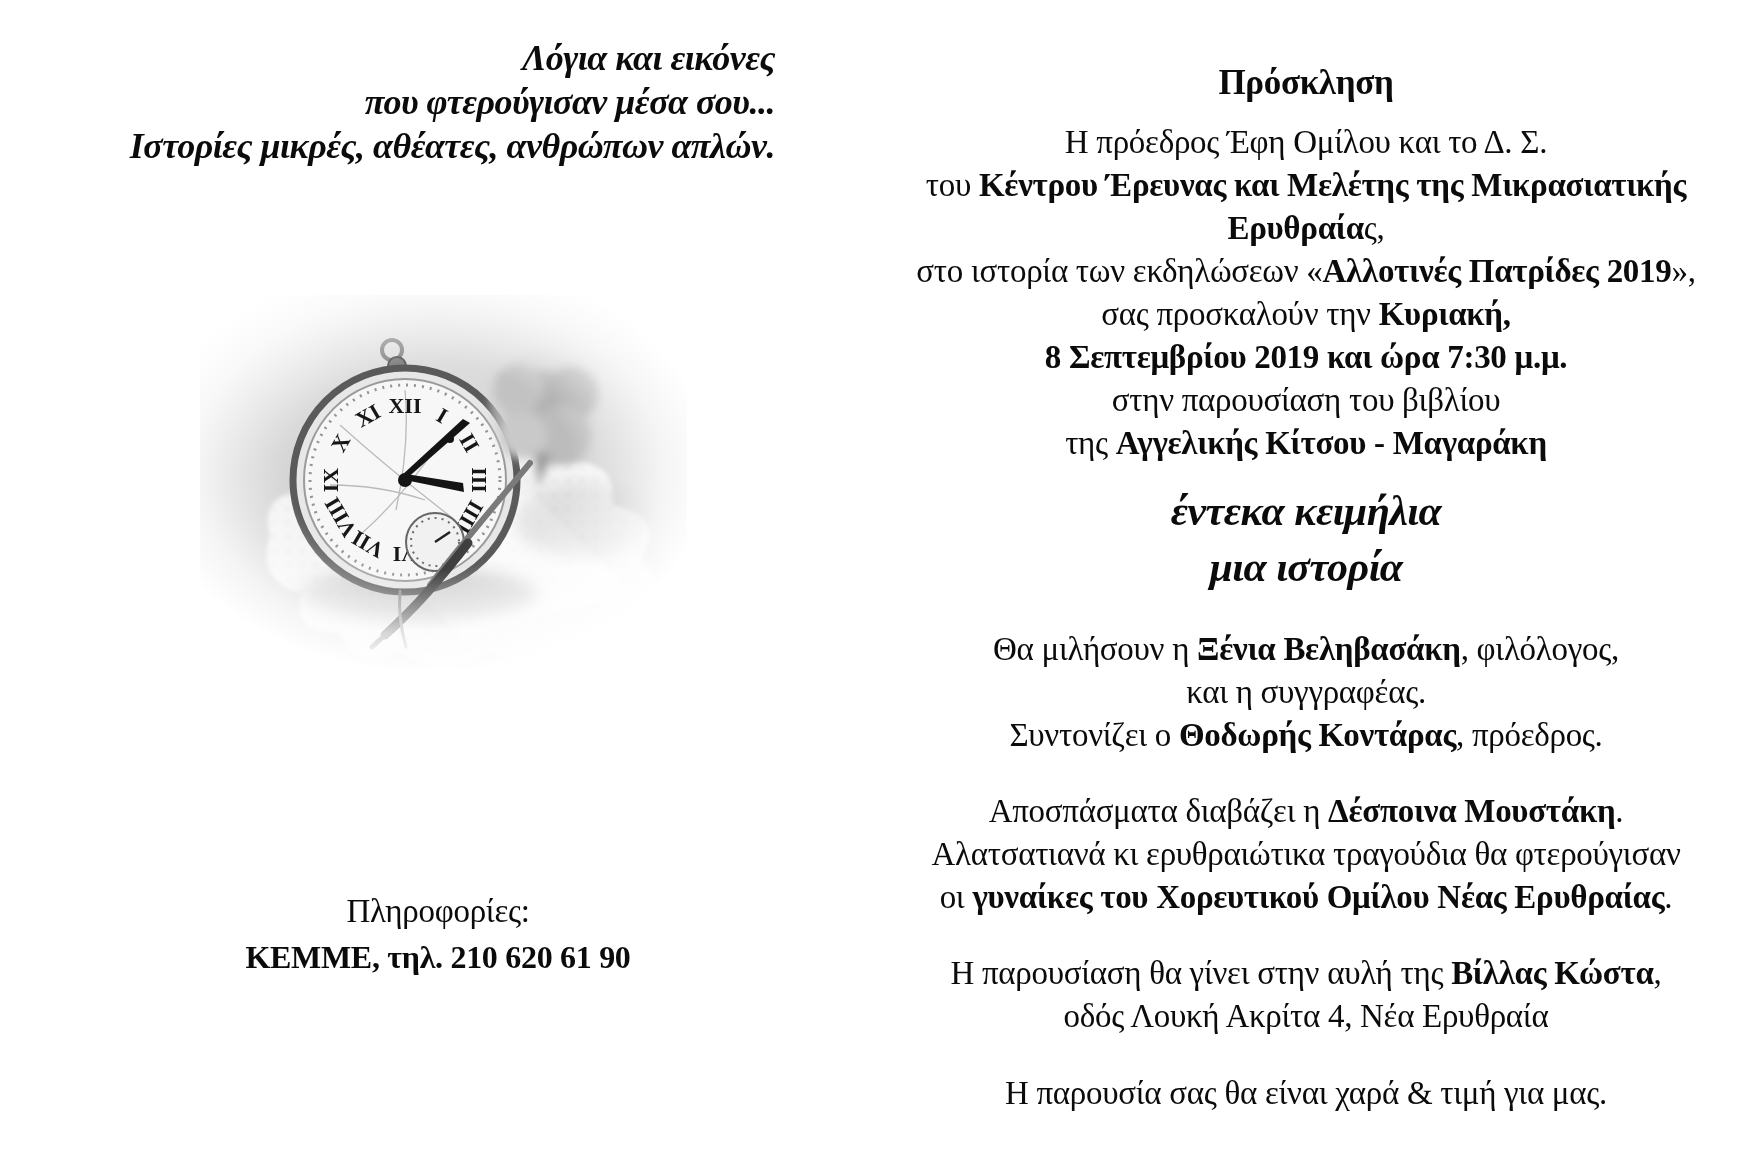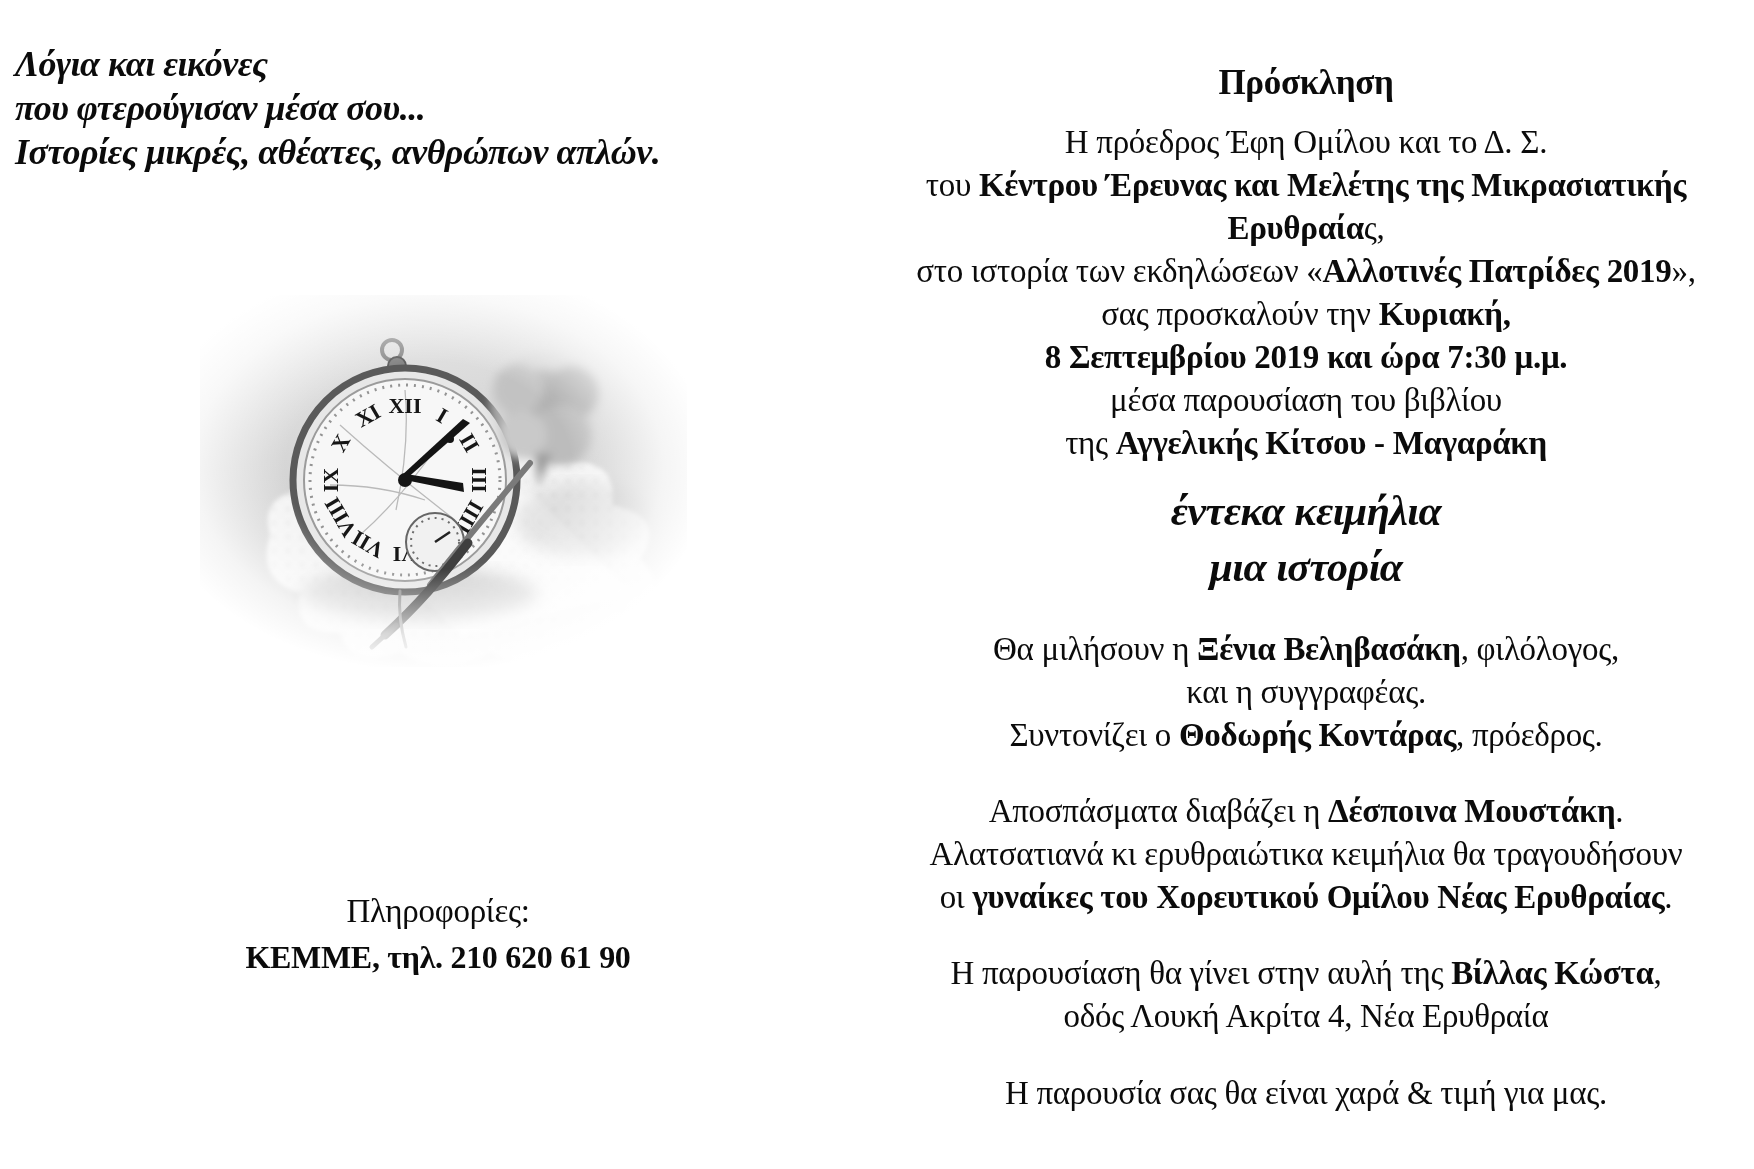--- a/index.html
+++ b/index.html
@@ -3,21 +3,21 @@
 <meta charset="utf-8">
 <style>
   html,body{margin:0;padding:0;background:#ffffff;}
   .page{
     position:relative;width:1754px;height:1169px;background:#ffffff;overflow:hidden;
     font-family:"Liberation Serif","DejaVu Serif",serif;color:#0b0b0b;
     -webkit-font-smoothing:antialiased;
   }
   
   .poem{
-    position:absolute;left:15px;top:42px;width:760px;text-align:left;
+    position:absolute;left:15px;top:36px;width:760px;text-align:right;
     font-size:36px;line-height:44px;font-weight:bold;font-style:italic;letter-spacing:-0.5px;
   }
   .photo{position:absolute;left:200px;top:295px;width:487px;height:372px;}
   .photo svg{display:block;width:100%;height:100%;}
   .photo::after{
     content:"";position:absolute;inset:-3px;pointer-events:none;
     background:radial-gradient(ellipse 58% 55% at 47% 46%,
       rgba(255,255,255,0) 50%, rgba(255,255,255,.78) 82%, #ffffff 99%);
   }
   .info{
@@ -161,35 +161,35 @@
   <div class="invite" data-name="invitation-column">
     <div class="title" data-name="invitation-title">Πρόσκληση</div>
     <div data-name="invitation-blocks">
         <div class="rblock" data-name="block-organizer">
           <div class="line" data-name="text-line"><span data-name="plain-text">Η πρόεδρος Έφη Ομίλου και το Δ. Σ.</span></div>
           <div class="line" data-name="text-line"><span data-name="plain-text">του </span><span class="b" data-name="emphasis-text">Κέντρου Έρευνας και Μελέτης της Μικρασιατικής</span></div>
           <div class="line" data-name="text-line"><span class="b" data-name="emphasis-text">Ερυθραία</span><span data-name="plain-text">ς,</span></div>
           <div class="line" data-name="text-line"><span data-name="plain-text">στο ιστορία των εκδηλώσεων «</span><span class="b" data-name="emphasis-text">Αλλοτινές Πατρίδες 2019</span><span data-name="plain-text">»,</span></div>
           <div class="line" data-name="text-line"><span data-name="plain-text">σας προσκαλούν την </span><span class="b" data-name="emphasis-text">Κυριακή,</span></div>
           <div class="line" data-name="text-line"><span class="b" data-name="emphasis-text">8 Σεπτεμβρίου 2019 και ώρα 7:30 μ.μ.</span></div>
-          <div class="line" data-name="text-line"><span data-name="plain-text">μέσα παρουσίαση του βιβλίου</span></div>
+          <div class="line" data-name="text-line"><span data-name="plain-text">στην παρουσίαση του βιβλίου</span></div>
           <div class="line" data-name="text-line"><span data-name="plain-text">της </span><span class="b" data-name="emphasis-text">Αγγελικής Κίτσου - Μαγαράκη</span></div>
         </div>
         <div class="rblock" data-name="block-book-title">
           <div class="line" data-name="text-line"><span class="b i" data-name="emphasis-text">έντεκα κειμήλια</span></div>
           <div class="line" data-name="text-line"><span class="b i" data-name="emphasis-text">μια ιστορία</span></div>
         </div>
         <div class="rblock" data-name="block-speakers">
           <div class="line" data-name="text-line"><span data-name="plain-text">Θα μιλήσουν η </span><span class="b" data-name="emphasis-text">Ξένια Βεληβασάκη</span><span data-name="plain-text">, φιλόλογος,</span></div>
           <div class="line" data-name="text-line"><span data-name="plain-text">και η συγγραφέας.</span></div>
           <div class="line" data-name="text-line"><span data-name="plain-text">Συντονίζει ο </span><span class="b" data-name="emphasis-text">Θοδωρής Κοντάρας</span><span data-name="plain-text">, πρόεδρος.</span></div>
         </div>
         <div class="rblock" data-name="block-program">
           <div class="line" data-name="text-line"><span data-name="plain-text">Αποσπάσματα διαβάζει η </span><span class="b" data-name="emphasis-text">Δέσποινα Μουστάκη</span><span data-name="plain-text">.</span></div>
-          <div class="line" data-name="text-line"><span data-name="plain-text">Αλατσατιανά κι ερυθραιώτικα κειμήλια θα τραγουδήσουν</span></div>
+          <div class="line" data-name="text-line"><span data-name="plain-text">Αλατσατιανά κι ερυθραιώτικα τραγούδια θα φτερούγισαν</span></div>
           <div class="line" data-name="text-line"><span data-name="plain-text">οι </span><span class="b" data-name="emphasis-text">γυναίκες του Χορευτικού Ομίλου Νέας Ερυθραίας</span><span data-name="plain-text">.</span></div>
         </div>
         <div class="rblock" data-name="block-venue">
           <div class="line" data-name="text-line"><span data-name="plain-text">Η παρουσίαση θα γίνει στην αυλή της </span><span class="b" data-name="emphasis-text">Βίλλας Κώστα</span><span data-name="plain-text">,</span></div>
           <div class="line" data-name="text-line"><span data-name="plain-text">οδός Λουκή Ακρίτα 4, Νέα Ερυθραία</span></div>
         </div>
         <div class="rblock" data-name="block-closing">
           <div class="line" data-name="text-line"><span data-name="plain-text">Η παρουσία σας θα είναι χαρά &amp; τιμή για μας.</span></div>
         </div>
       </div>

